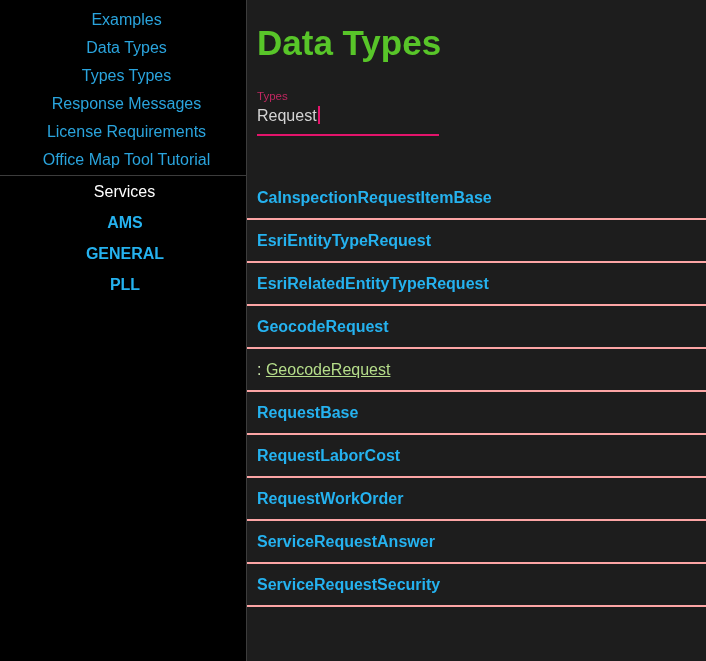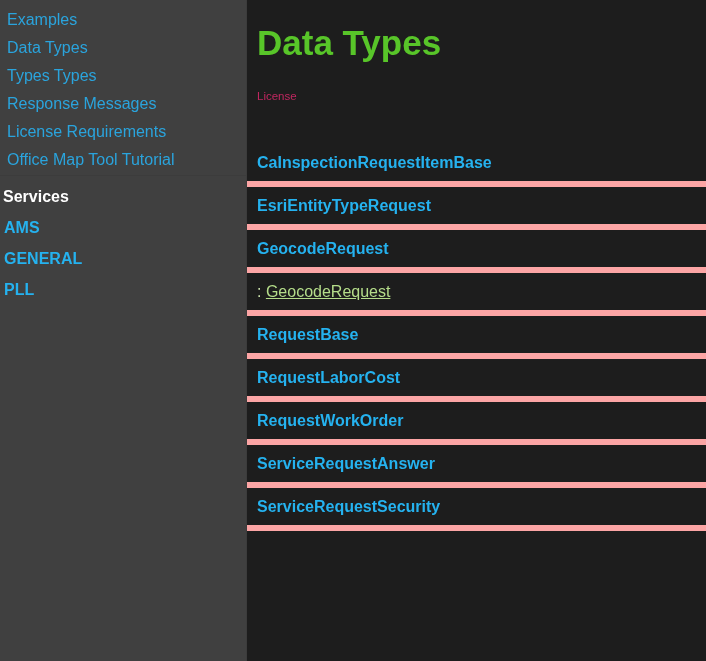--- a/index.html
+++ b/index.html
@@ -7,32 +7,33 @@
   body {
     background:#1d1d1d;
     font-family:"Liberation Sans", sans-serif;
     -webkit-font-smoothing:antialiased;
   }
   .app { display:flex; width:706px; height:661px; }
 
   
   .sidebar {
     flex:0 0 247px; width:247px; height:100%;
-    background:#404040;
+    background:#000000;
     border-right:1px solid #3c3c3c;
+    text-align:center;
   }
   .nav-links { display:block; padding:6px 0 0 7px; }
   .nav-link {
     display:block; color:#2aa4dd; font-size:16px; line-height:28px;
     text-decoration:none; cursor:pointer; white-space:nowrap;
   }
   .side-divider { border-top:1px solid #3c3c3c; margin-top:1px; }
   .services-header {
-    color:#ffffff; font-weight:bold; font-size:16px; line-height:30px;
-    padding-left:3px; margin-top:6px; white-space:nowrap;
+    color:#ffffff; font-weight:normal; font-size:16px; line-height:30px;
+    padding-left:3px; margin-top:1px; white-space:nowrap;
   }
   .service-links { display:block; padding-left:4px; }
   .service-link {
     display:block; color:#25b2ef; font-weight:bold; font-size:16px;
     line-height:31px; text-decoration:none; cursor:pointer; white-space:nowrap;
   }
 
   
   .content { flex:1 1 auto; background:#1d1d1d; height:100%; overflow:hidden; }
   .page-title {
@@ -45,21 +46,21 @@
     width:182px; border-bottom:2px solid #e3146b;
     padding:3px 0 9px 0; font-size:16px; color:#d4d4d4; cursor:text;
   }
   .caret {
     display:inline-block; width:2px; height:18px; background:#e3146b;
     vertical-align:text-bottom; margin-left:1px;
   }
   .type-list { margin-top:41px; }
   .type-row {
     height:43px; display:flex; align-items:center; padding-left:10px;
-    border-bottom:6px solid #fca5a5;
+    border-bottom:2px solid #fca5a5;
   }
   .type-link {
     color:#25b2ef; font-weight:bold; font-size:16px;
     text-decoration:none; cursor:pointer; white-space:nowrap;
   }
   .sep { color:#cde6ad; font-size:16px; white-space:pre; }
   .base-link {
     color:#b5dd8a; font-size:16px; text-decoration:underline; cursor:pointer;
     white-space:nowrap;
   }
@@ -98,33 +99,39 @@
 
 
         <a class="service-link" href="#">PLL</a>
       </nav>
   </aside>
 
   <main class="content">
     <h1 class="page-title">Data Types</h1>
 
     <div class="filter-group">
-      <label class="filter-label">License</label>
+      <label class="filter-label">Types</label>
+      <div class="filter-input">
+        <span class="filter-value">Request</span><span class="caret"></span>
+      </div>
     </div>
 
     <div class="type-list">
 
         <div class="type-row">
           <a class="type-link" href="#">CaInspectionRequestItemBase</a>
         </div>
 
         <div class="type-row">
           <a class="type-link" href="#">EsriEntityTypeRequest</a>
         </div>
 
+        <div class="type-row">
+          <a class="type-link" href="#">EsriRelatedEntityTypeRequest</a>
+        </div>
 
         <div class="type-row">
           <a class="type-link" href="#">GeocodeRequest</a>
         </div>
 
         <div class="type-row">
           <span class="sep">: </span>
           <a class="base-link" href="#">GeocodeRequest</a>
         </div>
 

